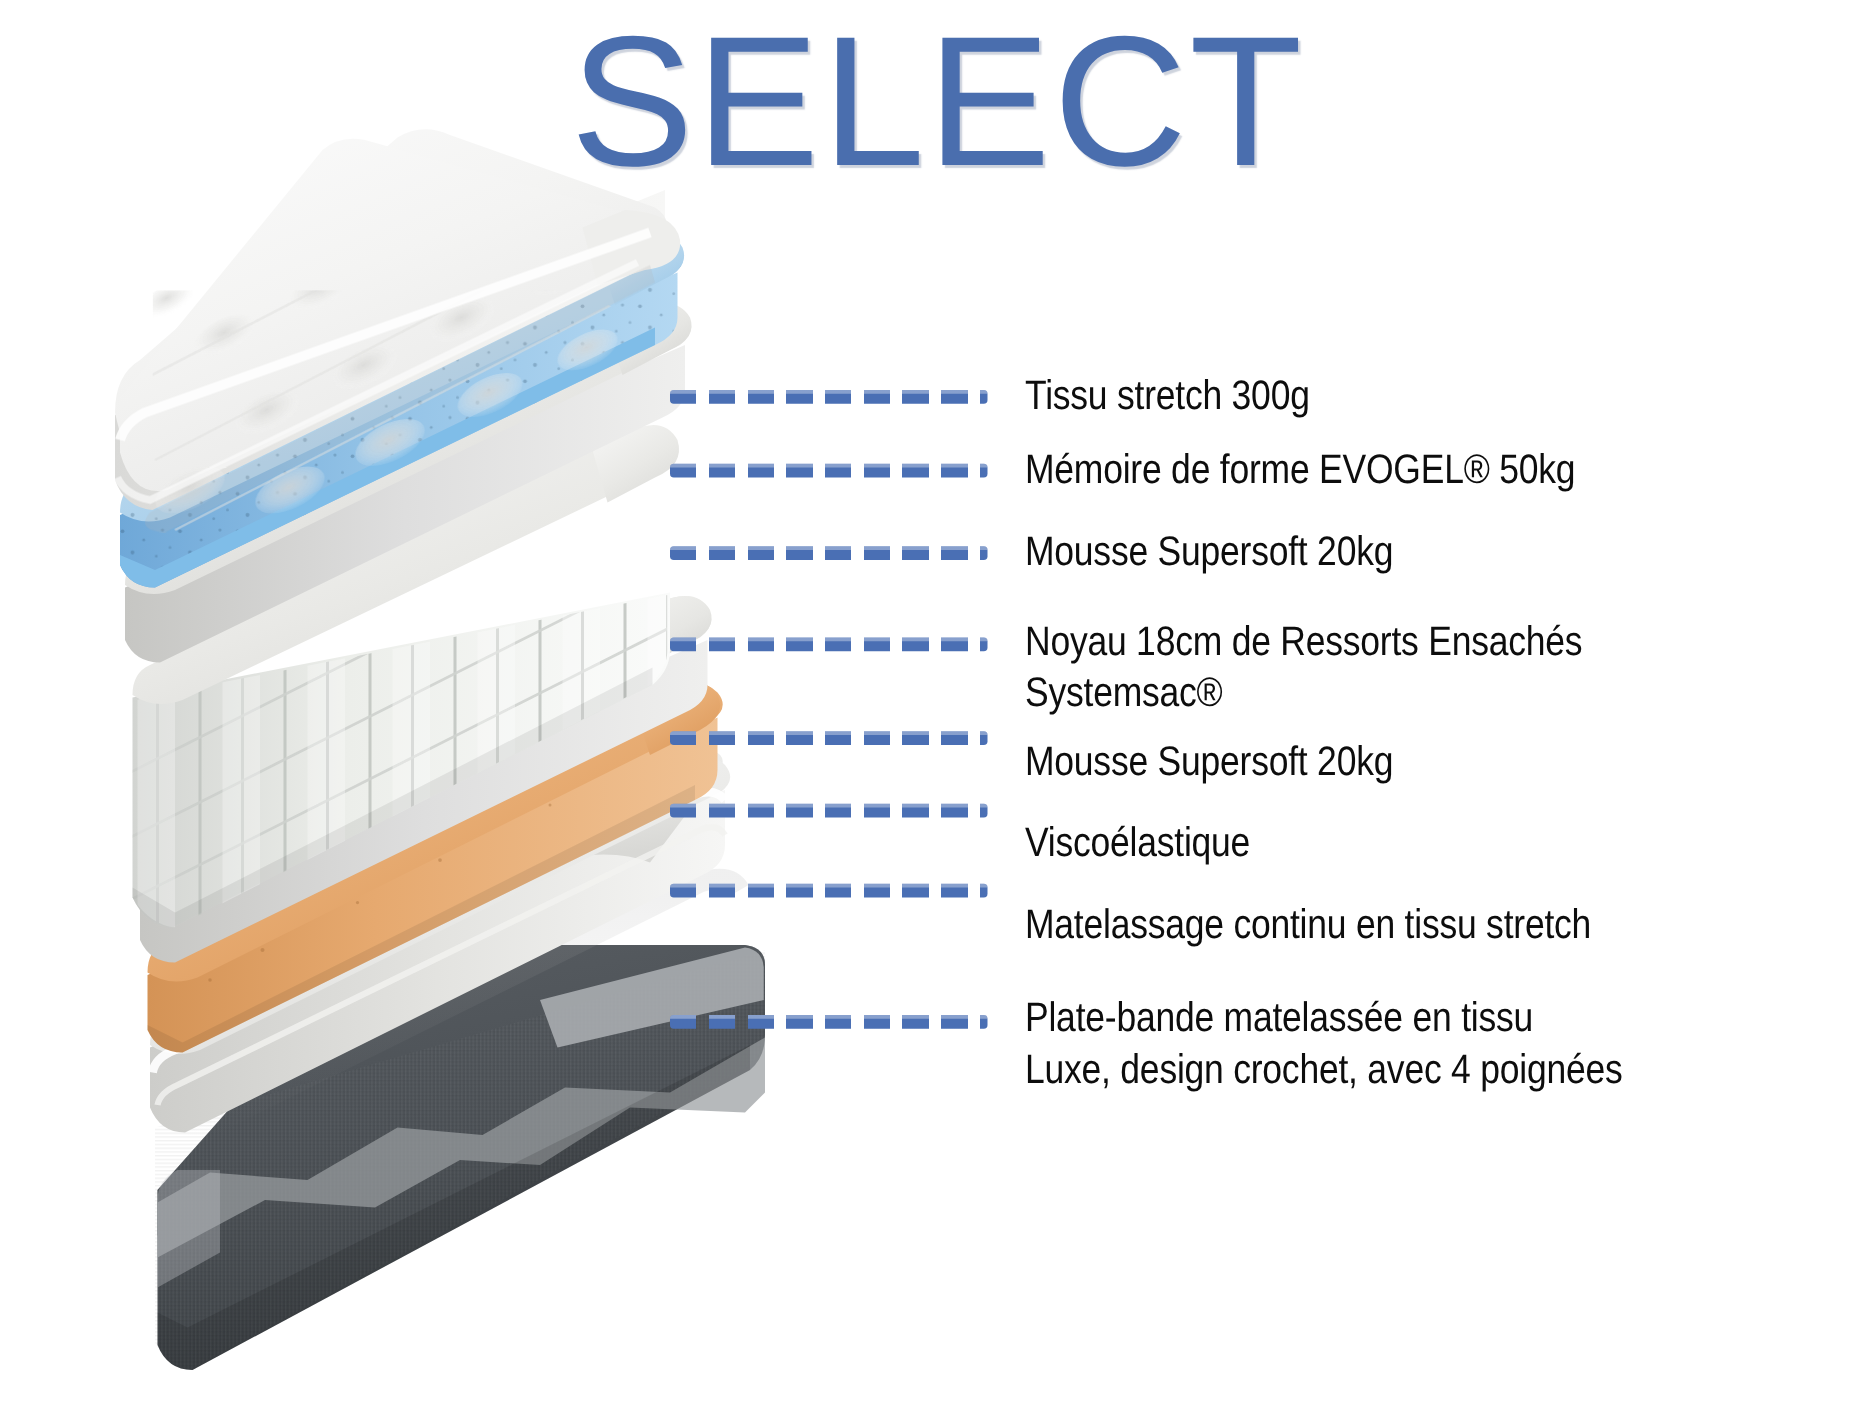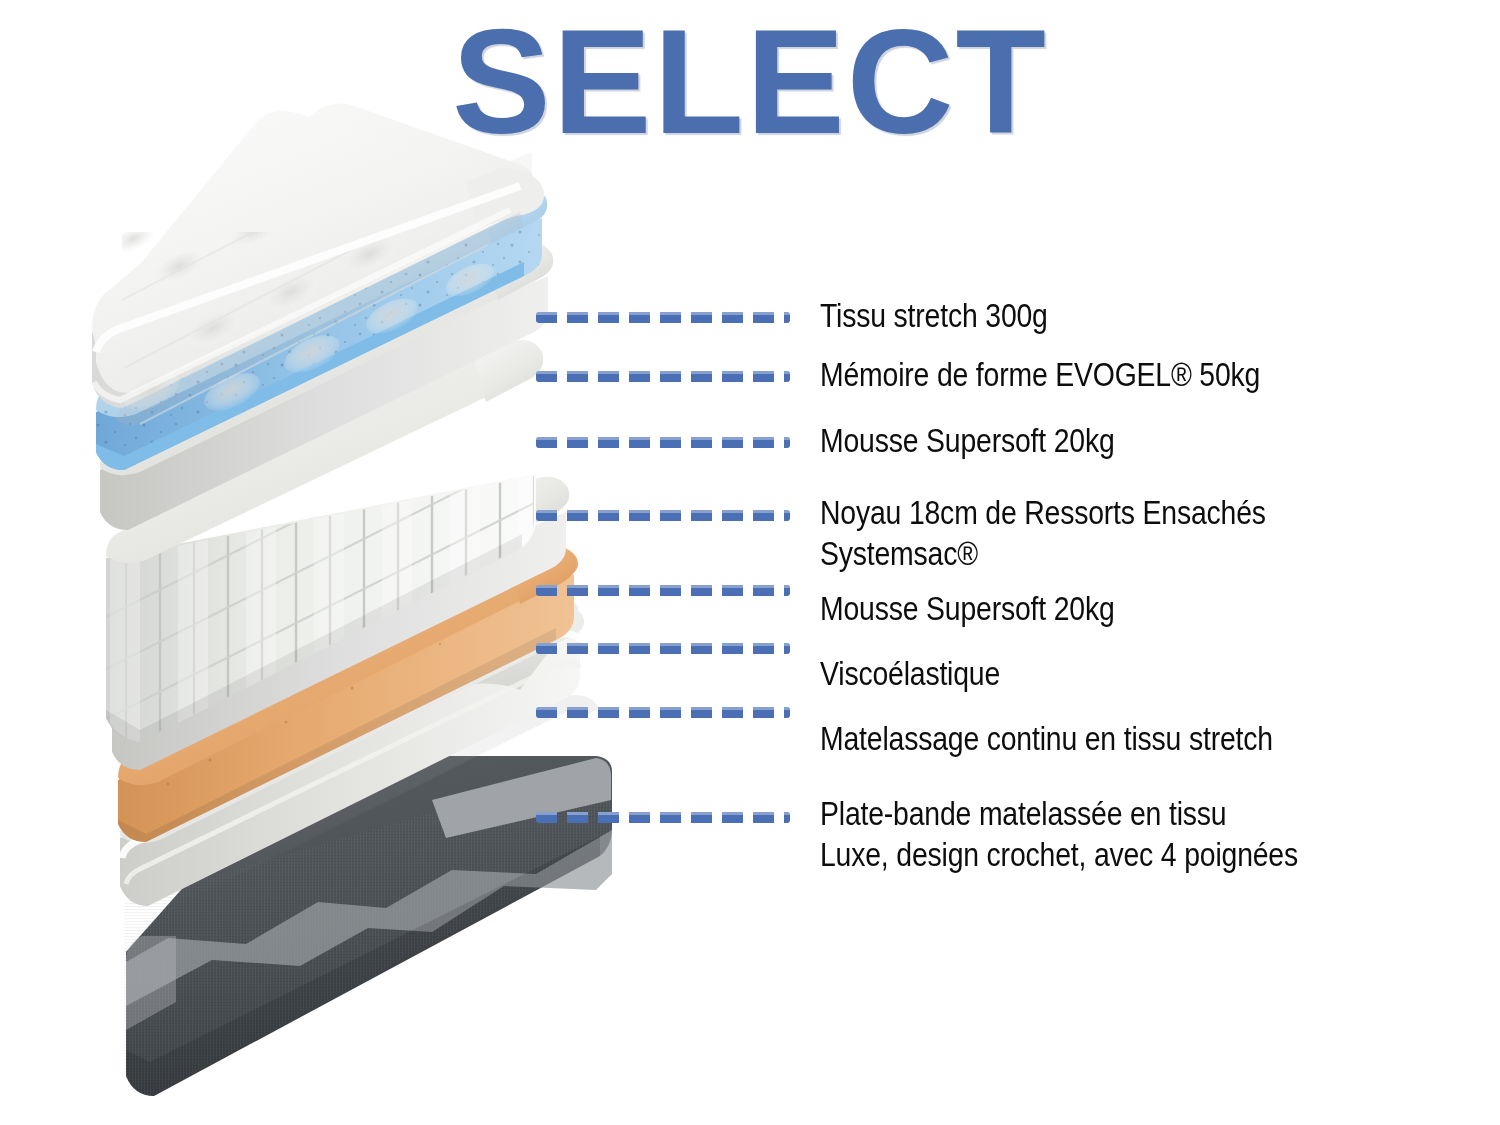--- a/index.html
+++ b/index.html
@@ -15,21 +15,21 @@
     font-family: "Liberation Sans", "DejaVu Sans", sans-serif;
   }
 
   
   #title {
     position: absolute;
     left: 0; right: 0;
     top: 8px;
     text-align: center;
     font-family: "Liberation Sans", "DejaVu Sans", sans-serif;
-    font-weight: 700;
+    font-weight: 400;
     font-size: 148px;
     line-height: 1.0;
     letter-spacing: 2px;
     color: #4a6eae;
     text-shadow: 2px 2px 1px rgba(60,80,120,0.25);
     user-select: none;
   }
 
   
   #artwork {

